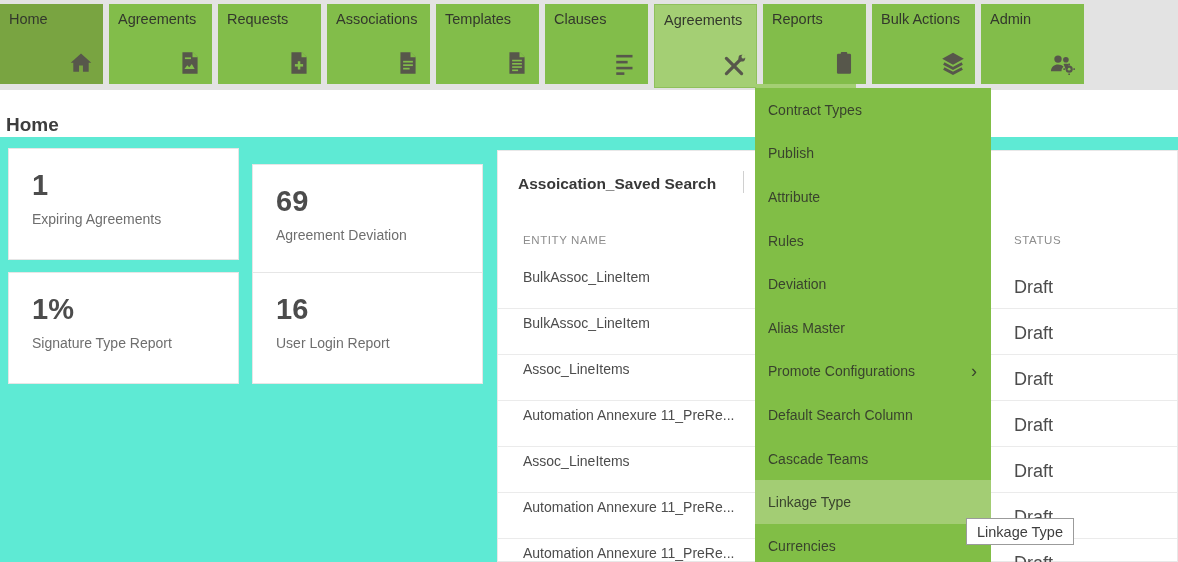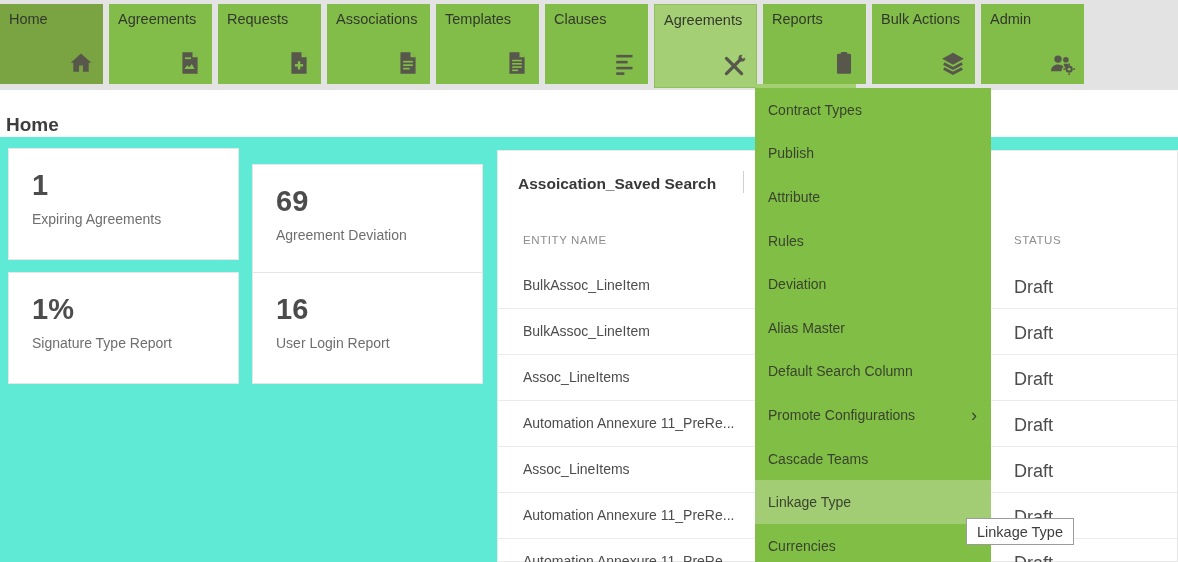--- a/index.html
+++ b/index.html
@@ -37,21 +37,21 @@
   .panel-title-div{width:1px;height:22px;background:#d0d0d0;margin:0 14px;}
   .panel-count{font-size:15px;color:#4a4a4a;}
   .col-head{position:absolute;top:83px;font-size:11.5px;letter-spacing:.6px;color:#8d8d8d;}
   .col-head.entity{left:25px;}
   .col-head.status{left:516px;}
   .head-vline{position:absolute;top:64px;height:48px;width:1px;background:#e4e4e4;}
   .head-vline.v1{left:266px;}
   .head-vline.v2{left:492px;}
   .tbody{position:absolute;left:0;top:112px;width:100%;}
   .trow{position:relative;height:45px;border-bottom:1px solid #ebebeb;cursor:pointer;}
-  .trow .cell-entity{position:absolute;left:25px;top:14px;font-size:14px;color:#4c4c4c;white-space:nowrap;}
+  .trow .cell-entity{position:absolute;left:25px;top:6px;font-size:14px;color:#4c4c4c;white-space:nowrap;}
   .trow .cell-status{position:absolute;left:516px;top:14px;font-size:18px;color:#4c4c4c;}
 
   
   .menu{position:absolute;left:755px;top:88px;width:236px;height:474px;background:#81be46;z-index:30;}
   .menu-item{height:43.6px;display:flex;align-items:center;padding:0 14px 0 13px;box-sizing:border-box;cursor:pointer;}
   .menu-item .menu-label{font-size:14px;color:#39432d;}
   .menu-item.highlighted{background:#a3cd74;}
   .menu-item .menu-arrow{margin-left:auto;font-size:18px;line-height:1;color:#39432d;display:none;}
 
   
@@ -267,28 +267,28 @@
   </div>
       <div class="menu-item">
     <span class="menu-label">Deviation</span>
 
   </div>
       <div class="menu-item">
     <span class="menu-label">Alias Master</span>
 
   </div>
       <div class="menu-item">
-    <span class="menu-label">Default Search Column</span>
-
-  </div>
-      <div class="menu-item">
     <span class="menu-label">Promote Configurations</span>
     <span class="menu-arrow" style="display: inline;">›</span>
   </div>
       <div class="menu-item">
+    <span class="menu-label">Default Search Column</span>
+
+  </div>
+      <div class="menu-item">
     <span class="menu-label">Cascade Teams</span>
 
   </div>
       <div class="menu-item highlighted">
     <span class="menu-label">Linkage Type</span>
 
   </div>
       <div class="menu-item">
     <span class="menu-label">Currencies</span>
 

